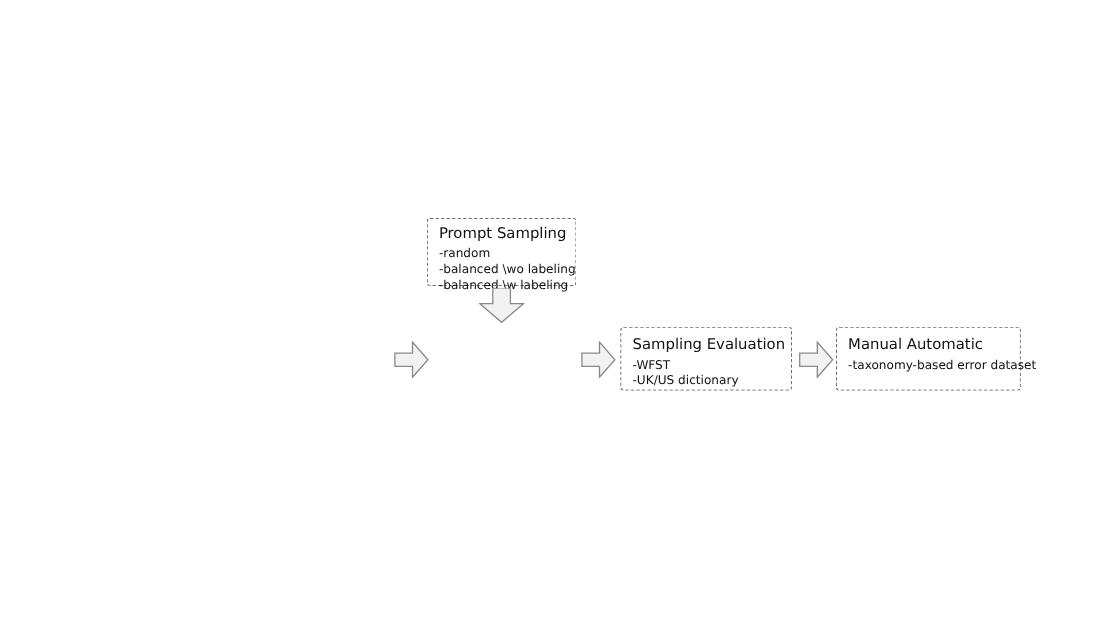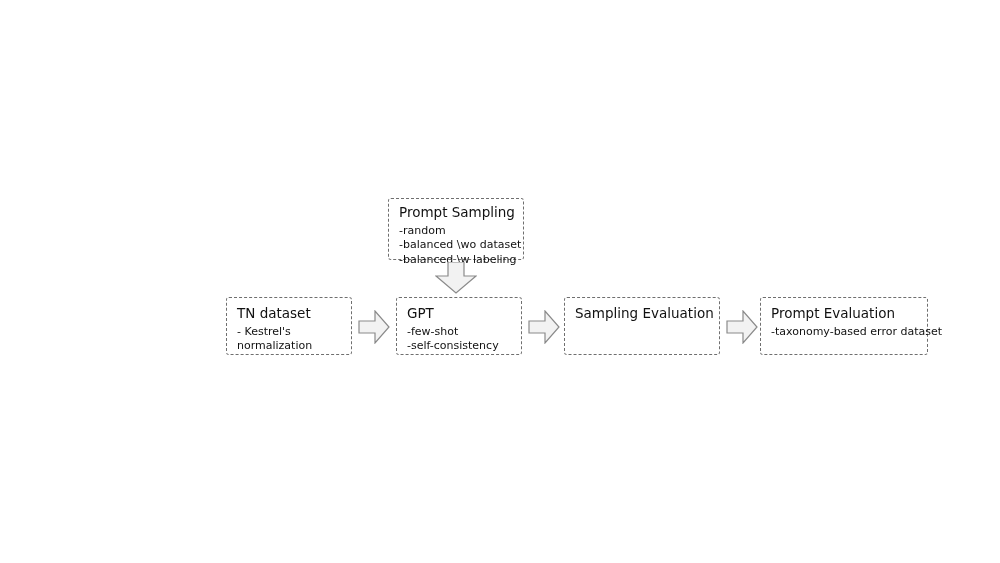--- a/index.html
+++ b/index.html
@@ -119,71 +119,61 @@
 </style>
 </head>
 <body>
 
 <div id="canvas">
 
   <div class="node" id="node-prompt">
     <div class="node-title">Prompt Sampling</div>
     <div class="node-lines">
       <div>-random</div>
-      <div>-balanced \wo dataset</div>
+      <div>-balanced \wo labeling</div>
       <div>-balanced \w labeling</div>
     </div>
   </div>
 
   <div class="arrow" id="arrow-down">
     <svg width="42" height="32" viewBox="0 0 42 32">
       <polygon points="13,0 29,0 29,14 41,14 21,31 1,14 13,14" fill="#f2f2f2" stroke="#8a8a8a" stroke-width="1.2"></polygon>
     </svg>
   </div>
 
-  <div class="node" id="node-tn">
-    <div class="node-title">TN dataset</div>
-    <div class="node-lines">
-      <div>- Kestrel's</div>
-      <div>normalization</div>
-    </div>
-  </div>
 
   <div class="arrow" id="arrow-tn-gpt">
     <svg width="32" height="34" viewBox="0 0 32 34">
       <polygon points="1,11 17,11 17,1 31,17 17,33 17,23 1,23" fill="#f2f2f2" stroke="#8a8a8a" stroke-width="1.2"></polygon>
     </svg>
   </div>
 
-  <div class="node" id="node-gpt">
-    <div class="node-title">GPT</div>
-    <div class="node-lines">
-      <div>-few-shot</div>
-      <div>-self-consistency</div>
-    </div>
-  </div>
 
   <div class="arrow" id="arrow-gpt-auto">
     <svg width="32" height="34" viewBox="0 0 32 34">
       <polygon points="1,11 17,11 17,1 31,17 17,33 17,23 1,23" fill="#f2f2f2" stroke="#8a8a8a" stroke-width="1.2"></polygon>
     </svg>
   </div>
 
   <div class="node" id="node-auto">
     <div class="node-title">Sampling Evaluation</div>
+    <div class="node-lines">
+      <div>-WFST</div>
+      <div>-UK/US dictionary</div>
+    </div>
   </div>
 
   <div class="arrow" id="arrow-auto-manual">
     <svg width="32" height="34" viewBox="0 0 32 34">
       <polygon points="1,11 17,11 17,1 31,17 17,33 17,23 1,23" fill="#f2f2f2" stroke="#8a8a8a" stroke-width="1.2"></polygon>
     </svg>
   </div>
 
   <div class="node" id="node-manual">
-    <div class="node-title">Prompt Evaluation</div>
+    <div class="node-title">Manual Automatic</div>
     <div class="node-lines">
       <div>-taxonomy-based error dataset</div>
     </div>
   </div>
 
   <div class="watermark"></div>
 
 </div>
 
 </body></html>

